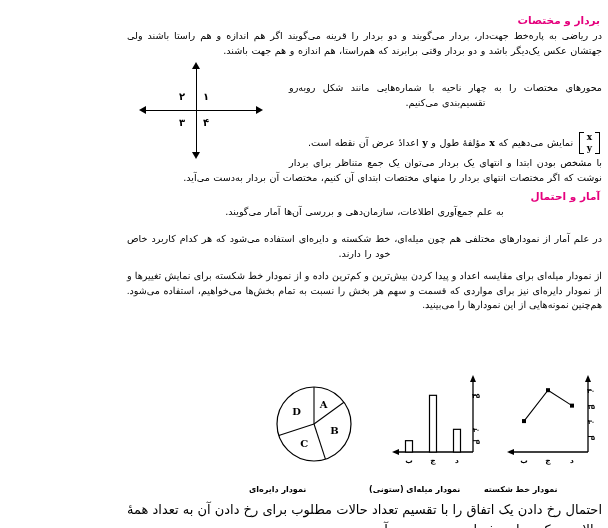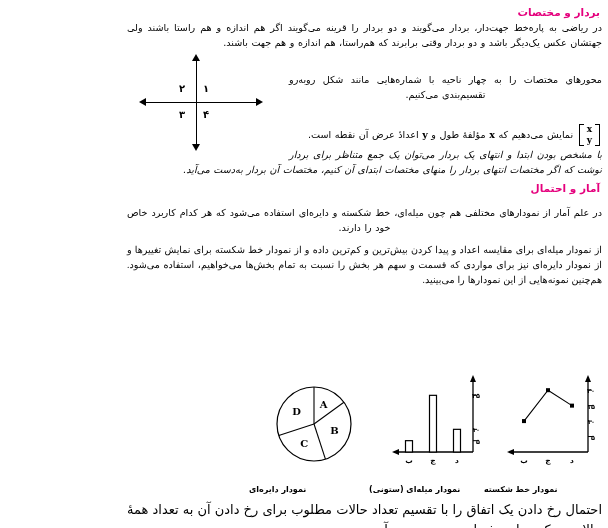--- a/index.html
+++ b/index.html
@@ -13,21 +13,21 @@
     font-family: "DejaVu Sans", "Liberation Sans", sans-serif;
     color: #000000;
     position: relative;
     overflow: hidden;
   }
   .page {
     position: relative;
     width: 487px;
     height: 528px;
     box-sizing: border-box;
-    padding: 4px 6px 0 6px;
+    padding: 12px 6px 0 6px;
   }
   
   .heading {
     color: #e5007d;
     font-weight: bold;
     font-size: 10.5px;
     text-align: right;
     margin: 2px 2px 3px 0;
     letter-spacing: 0.2px;
   }
@@ -206,25 +206,26 @@
       <span class="cell">y</span>
       <span class="brk r"></span>
     </span>
     <span>نمایش می‌دهیم که</span>
     <span class="mono-var">x</span>
     <span>مؤلفهٔ طول و</span>
     <span class="mono-var">y</span>
     <span>اعدادٔ عرض آن نقطه است.</span>
   </div>
 
-  <div class="para" style="font-style:italic;">با مشخص بودن ابتدا و انتهای یک بردار می‌توان یک جمع متناظر برای بردار نوشت که اگر مختصات انتهای بردار را منهای مختصات ابتدای آن کنیم، مختصات آن بردار به‌دست می‌آید.</div>
+  <div class="para" style="">با مشخص بودن ابتدا و انتهای یک بردار می‌توان یک جمع متناظر برای بردار نوشت که اگر مختصات انتهای بردار را منهای مختصات ابتدای آن کنیم، مختصات آن بردار به‌دست می‌آید.</div>
 
 
   <div class="heading" style="margin-top:4px;">آمار و احتمال</div>
 
+  <div class="para center-last">به علم جمع‌آوری اطلاعات، سازمان‌دهی و بررسی آن‌ها آمار می‌گویند.</div>
 
   <div class="para center-last" style="margin-top:12px;">در علم آمار از نمودارهای مختلفی هم چون میله‌ای، خط شکسته و دایره‌ای استفاده می‌شود که هر کدام کاربرد خاص خود را دارند.</div>
 
   <div class="para" style="margin-top:7px;font-family:Liberation Serif, serif;">از نمودار میله‌ای برای مقایسه اعداد و پیدا کردن بیش‌ترین و کم‌ترین داده و از نمودار خط شکسته برای نمایش تغییرها و از نمودار دایره‌ای نیز برای مواردی که قسمت و سهم هر بخش را نسبت به تمام بخش‌ها می‌خواهیم، استفاده می‌شود. هم‌چنین نمونه‌هایی از این نمودارها را می‌بینید.</div>
 
   <div class="charts-row">
 
     <div class="chart-cell" id="chart-pie">
       <div class="chart-svg-holder">
         <svg width="130" height="106" viewBox="0 0 130 106">

